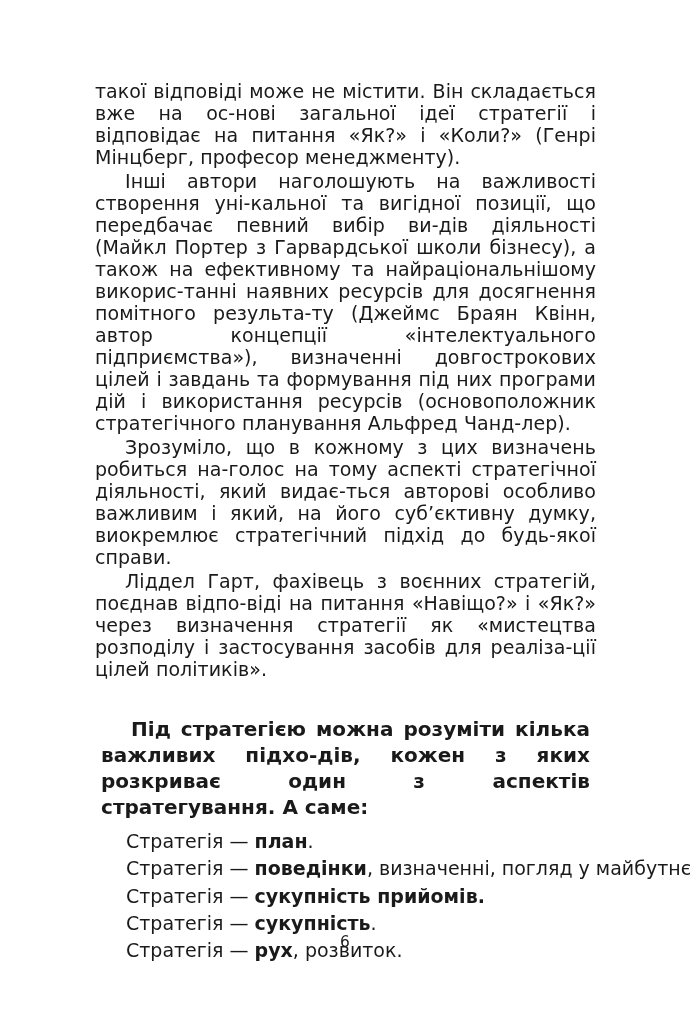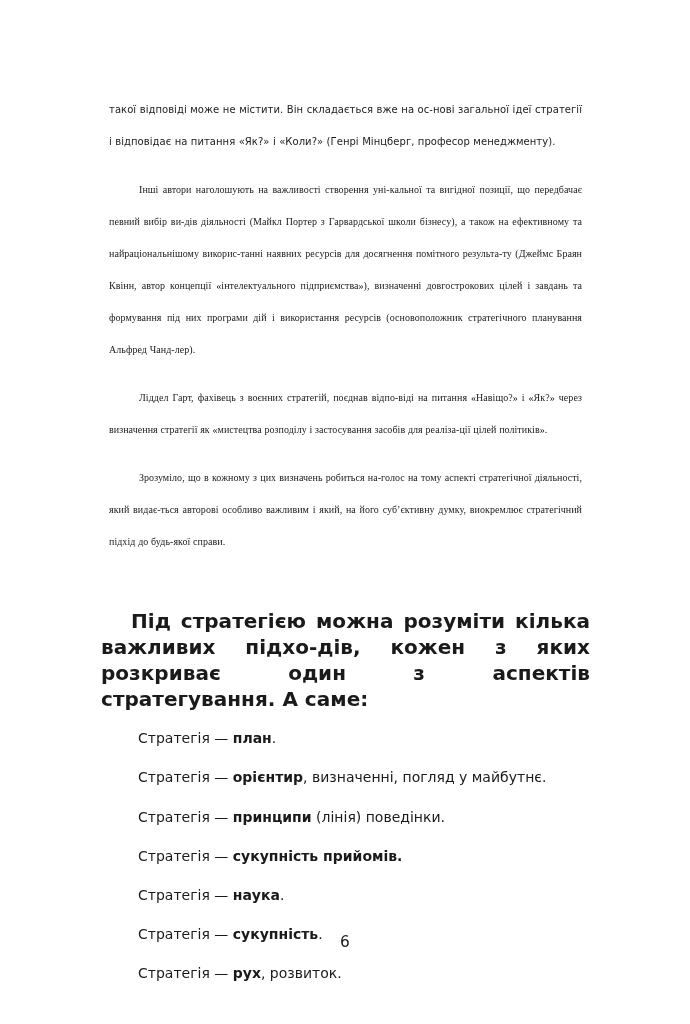--- a/index.html
+++ b/index.html
@@ -22,55 +22,54 @@
     height: 1024px;
     background: #ffffff;
   }
   .text-column {
     position: absolute;
     left: 93px;
     top: 78px;
     width: 505px;
   }
   p.body-para {
-    margin: 16px;
-    font-size: 10px;
-    line-height: 32px;
+    margin: 2px;
+    font-size: 19px;
+    line-height: 22px;
     text-align: justify;
     text-justify: inter-word;
     letter-spacing: 0.05px;
     word-spacing: 0.2px;
     hyphens: manual;
     -webkit-hyphens: manual;
   }
   p.indent {
     text-indent: 30px;
-    font-family: Liberation Serif, serif;
   }
   p.bold-para {
     margin: 8px;
     font-size: 20px;
     line-height: 26.1px;
     text-align: justify;
     font-weight: bold;
     text-indent: 30px;
     letter-spacing: 0.02px;
   }
   .para-gap {
     height: 26px;
   }
   .strategy-list {
     margin: 0;
     padding: 0;
     list-style: none;
   }
   .strategy-list li {
-    margin: 13px;
+    margin: 1px;
     padding: 0 0 0 32px;
-    font-size: 14px;
+    font-size: 19px;
     line-height: 26.1px;
     text-align: left;
     white-space: nowrap;
   }
   .kw {
     font-weight: bold;
   }
   .page-number {
     position: absolute;
     left: 0;
@@ -86,34 +85,32 @@
 <body>
 
 <div class="page">
 
   <div class="text-column">
 
     <p class="body-para">такої відповіді може не містити. Він складається вже на ос-нові загальної ідеї стратегії і відповідає на питання «Як?» і «Коли?» (Генрі Мінцберг, професор менеджменту).</p>
 
     <p class="body-para indent">Інші автори наголошують на важливості створення уні-кальної та вигідної позиції, що передбачає певний вибір ви-дів діяльності (Майкл Портер з Гарвардської школи бізнесу), а також на ефективному та найраціональнішому викорис-танні наявних ресурсів для досягнення помітного результа-ту (Джеймс Браян Квінн, автор концепції «інтелектуального підприємства»), визначенні довгострокових цілей і завдань та формування під них програми дій і використання ресурсів (основоположник стратегічного планування Альфред Чанд-лер).</p>
 
+    <p class="body-para indent">Зрозуміло, що в кожному з цих визначень робиться на-голос на тому аспекті стратегічної діяльності, який видає-ться авторові особливо важливим і який, на його суб’єктивну думку, виокремлює стратегічний підхід до будь-якої справи.</p>
+
     <p class="body-para indent">Ліддел Гарт, фахівець з воєнних стратегій, поєднав відпо-віді на питання «Навіщо?» і «Як?» через визначення стратегії як «мистецтва розподілу і застосування засобів для реаліза-ції цілей політиків».</p>
-
-    <p class="body-para indent">Зрозуміло, що в кожному з цих визначень робиться на-голос на тому аспекті стратегічної діяльності, який видає-ться авторові особливо важливим і який, на його суб’єктивну думку, виокремлює стратегічний підхід до будь-якої справи.</p>
 
     <div class="para-gap"></div>
 
     <p class="bold-para">Під стратегією можна розуміти кілька важливих підхо-дів, кожен з яких розкриває один з аспектів стратегування. А саме:</p>
 
     <ul class="strategy-list">
         <li><span>Стратегія — </span><span class="kw">план</span><span>.</span></li>
-        <li><span>Стратегія — </span><span class="kw">орієнтир</span><span>, визначенні, погляд у майбутнє.</span></li>
-        <li><span>Стратегія — </span><span class="kw">принципи</span><span> (лінія) поведінки.</span></li>
+        <li><span>Стратегія — </span><span class="kw">поведінки</span><span>, визначенні, погляд у майбутнє.</span></li>
         <li><span>Стратегія — </span><span class="kw">сукупність прийомів.</span></li>
-        <li><span>Стратегія — </span><span class="kw">наука</span><span>.</span></li>
         <li><span>Стратегія — </span><span class="kw">сукупність</span><span>.</span></li>
         <li><span>Стратегія — </span><span class="kw">рух</span><span>, розвиток.</span></li>
       </ul>
 
   </div>
 
   <div class="page-number">6</div>
 
 </div>
 

